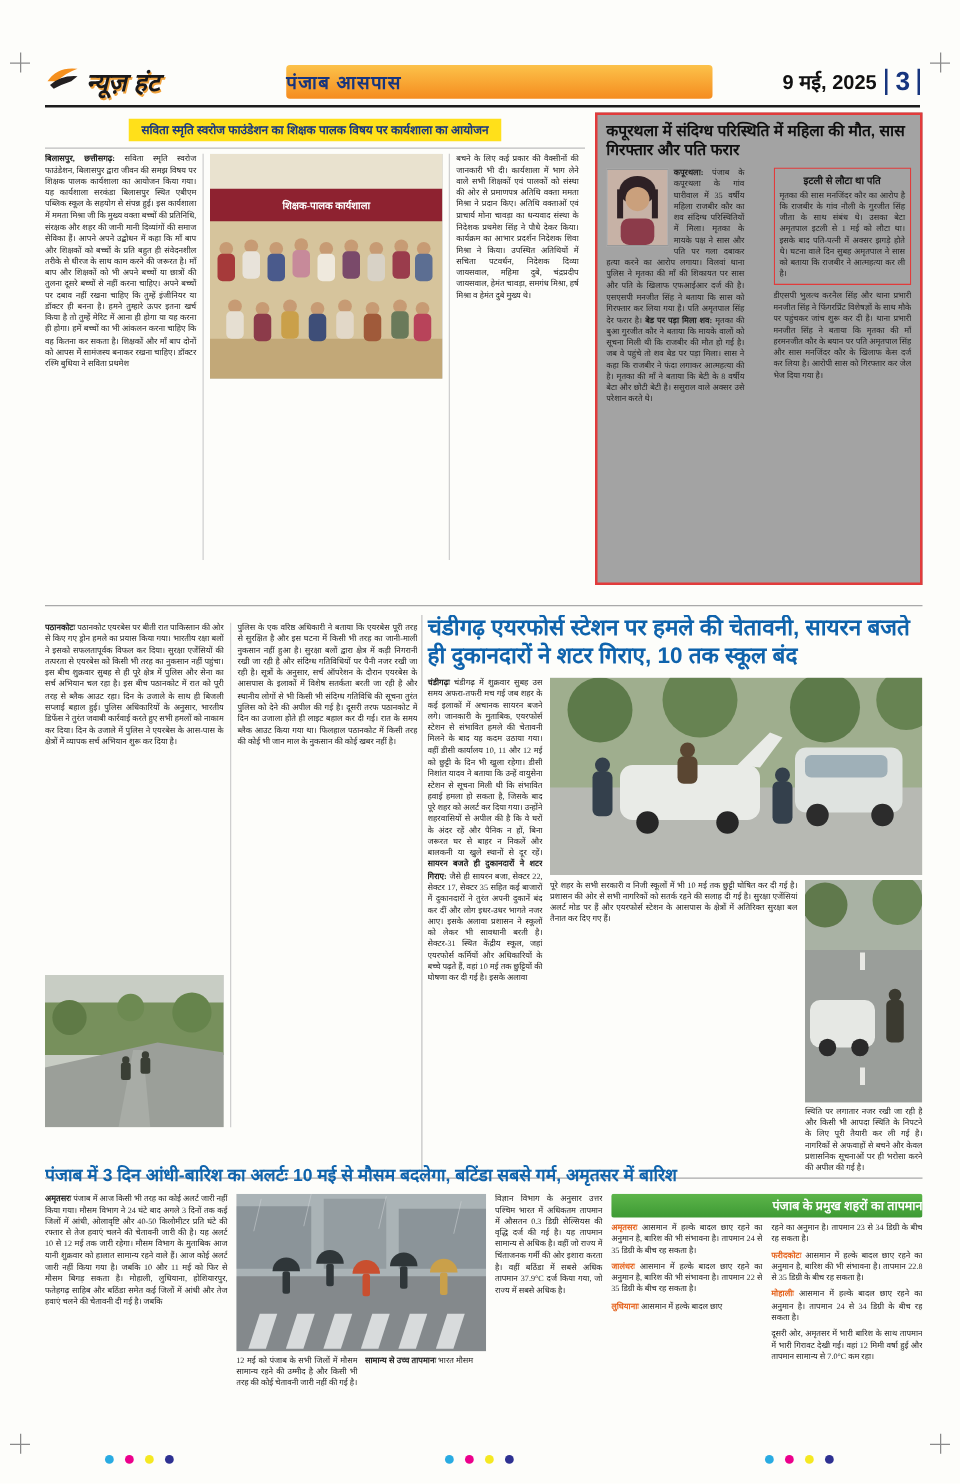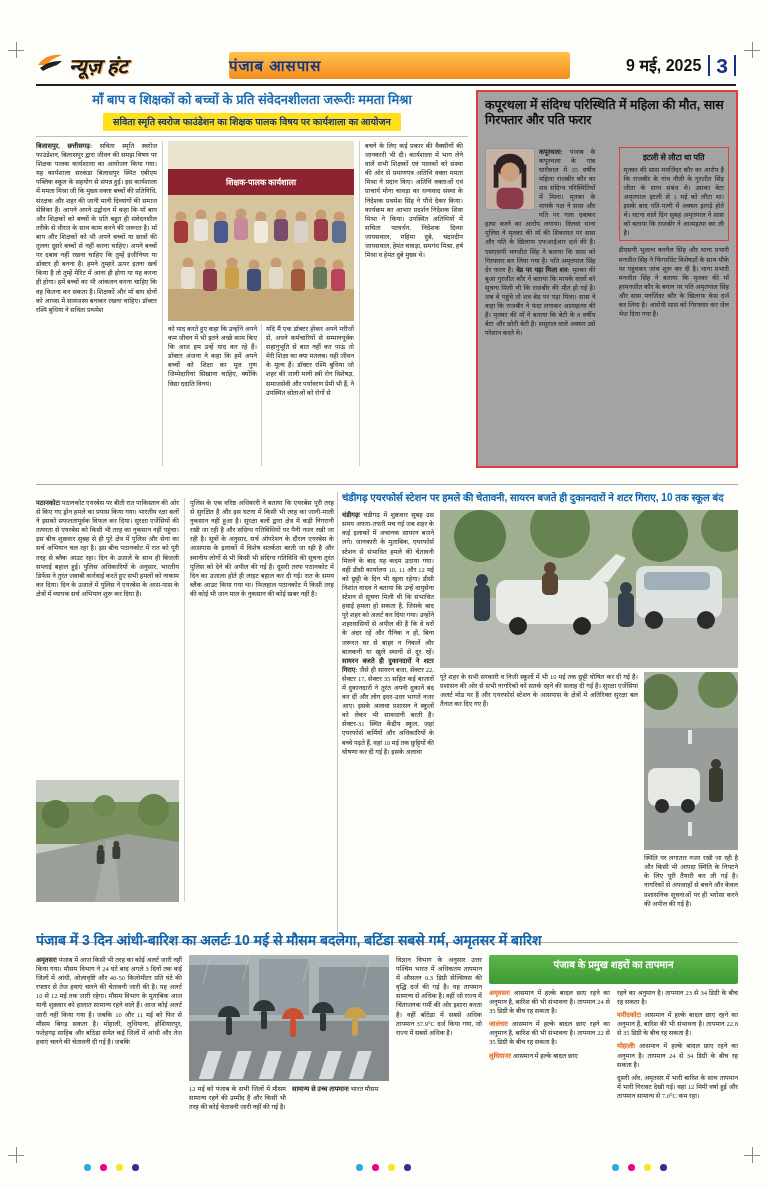--- a/index.html
+++ b/index.html
@@ -30,48 +30,48 @@
   .dl { font-weight:bold; }
   .hdiv { position:absolute; left:36px; width:702px; height:1px; background:#a9a9a9; }
   .vdiv { position:absolute; width:1px; background:#c4c4c4; }
 
   
   .top-story { position:absolute; left:36px; top:90px; width:432px; height:378px; }
   .ts-head { color:#1b6cb5; font-size:13px; font-weight:bold; text-align:center; font-family:"Liberation Sans",sans-serif; white-space:nowrap; overflow:hidden; }
   .ts-sub { margin:5px auto 5px; width:fit-content; max-width:100%; background:#ffe01a; color:#17357e; font-weight:bold; font-size:9.5px; padding:2px 10px 3px; font-family:"Liberation Sans",sans-serif; white-space:nowrap; overflow:hidden; }
   .ts-body { display:flex; height:330px; border-top:1px solid #bdbdbd; padding-top:4px; overflow:hidden; }
   .ts-col1 { width:126px; padding-right:5px; overflow:hidden; }
-  .ts-mid { width:198px; padding:0 5px; border-left:1px solid #cfcfcf; border-right:1px solid #cfcfcf; display:flex; flex-direction:column; overflow:hidden; }
+  .ts-mid { width:198px; padding:0 5px; border-left:1px solid #cfcfcf; border-right:1px solid #cfcfcf; display:flex; flex-direction:row; overflow:hidden; }
   .ts-photo { height:180px; flex:none; }
   .ts-midcols { flex:1; display:flex; margin-top:3px; overflow:hidden; }
   .ts-col2 { width:50%; padding-right:4px; overflow:hidden; }
   .ts-col3 { width:50%; padding-left:4px; border-left:1px solid #cfcfcf; overflow:hidden; }
   .ts-col4 { width:103px; padding-left:5px; overflow:hidden; }
 
   
   .kap { position:absolute; left:476px; top:90px; width:262px; height:378px; border:2px solid #e23b3b; padding:6px 7px; background:#a3a3a3; overflow:hidden; }
   .kap-head { font-size:12.5px; font-weight:bold; line-height:1.22; font-family:"Liberation Sans",sans-serif; color:#101010; }
-  .kap-body { margin-top:18px; display:flex; gap:23px; height:300px; overflow:hidden; }
+  .kap-body { margin-top:5px; display:flex; gap:23px; height:300px; overflow:hidden; }
   .kap-col { width:50%; overflow:hidden; }
   .kap-photo { float:left; width:50px; height:62px; margin:1px 4px 2px 0; border:1px solid #999; }
   .kap-inner { border:1.5px solid #e23b3b; padding:4px 4px 3px; margin-bottom:4px; }
   .kap-inner-title { text-align:center; font-weight:bold; font-size:8px; font-family:"Liberation Sans",sans-serif; margin-bottom:2px; color:#151515; }
 
   
   .pk { position:absolute; left:36px; top:492px; width:298px; height:446px; overflow:hidden; }
   .pk-head { font-size:14.5px; font-weight:bold; line-height:1.2; font-family:"Liberation Sans",sans-serif; color:#121212; }
   .pk-body { display:flex; margin-top:6px; height:404px; overflow:hidden; }
   .pk-left { width:148px; padding-right:5px; display:flex; flex-direction:column; overflow:hidden; }
   .pk-left-text { flex:1; overflow:hidden; }
   .pk-photo { height:122px; flex:none; margin-top:3px; }
   .pk-right { width:150px; padding-left:5px; border-left:1px solid #cfcfcf; overflow:hidden; }
 
   
   .ch { position:absolute; left:342px; top:492px; width:396px; height:450px; overflow:hidden; }
-  .ch-head { color:#0f63ac; font-size:10px; font-weight:bold; line-height:1.22; font-family:"Liberation Sans",sans-serif; }
+  .ch-head { color:#0f63ac; font-size:18px; font-weight:bold; line-height:1.22; font-family:"Liberation Sans",sans-serif; }
   .ch-body { display:flex; gap:6px; margin-top:6px; height:404px; overflow:hidden; }
   .ch-col1 { width:92px; overflow:hidden; }
   .ch-right { flex:1; display:flex; flex-direction:column; overflow:hidden; }
   .ch-photo1 { height:158px; flex:none; }
   .ch-lower { display:flex; gap:6px; margin-top:4px; flex:1; overflow:hidden; }
   .ch-lower-text { flex:1; overflow:hidden; }
   .ch-photo2wrap { width:94px; display:flex; flex-direction:column; overflow:hidden; }
   .ch-photo2 { height:178px; flex:none; }
   .ch-cap { margin-top:3px; overflow:hidden; }
   .run-title { font-weight:bold; font-family:"Liberation Sans",sans-serif; }
@@ -80,21 +80,21 @@
   .wx { position:absolute; left:36px; top:930px; width:702px; height:206px; overflow:hidden; }
   .wx-head { color:#0f63ac; font-size:14px; font-weight:bold; font-family:"Liberation Sans",sans-serif; white-space:nowrap; overflow:hidden; }
   .wx-body { display:flex; gap:7px; margin-top:6px; height:180px; overflow:hidden; }
   .wx-col1 { width:146px; overflow:hidden; }
   .wx-mid { width:200px; display:flex; flex-direction:column; overflow:hidden; }
   .wx-photo { height:126px; flex:none; }
   .wx-caps { display:flex; gap:6px; margin-top:3px; flex:1; overflow:hidden; }
   .wx-cap { width:50%; overflow:hidden; }
   .wx-col3 { width:86px; overflow:hidden; }
   .wx-table { flex:1; overflow:hidden; }
-  .wx-table-title { background:linear-gradient(180deg,#5db54a,#3d9a34); color:#ffffff; font-weight:bold; font-size:10px; text-align:center; padding:2px 0 13px; font-family:"Liberation Sans",sans-serif; border-radius:2px; }
+  .wx-table-title { background:linear-gradient(180deg,#5db54a,#3d9a34); color:#ffffff; font-weight:bold; font-size:10px; text-align:right; padding:2px 0 3px; font-family:"Liberation Sans",sans-serif; border-radius:2px; }
   .wx-table-cols { display:flex; gap:7px; margin-top:4px; overflow:hidden; }
   .wx-tcol { width:50%; overflow:hidden; }
   .wx-entry { margin-bottom:4px; }
   .city { color:#e4611b; font-weight:bold; font-family:"Liberation Sans",sans-serif; }
 
   .photo { position:relative; overflow:hidden; background:#c9c9c9; }
   .photo svg { display:block; width:100%; height:100%; }
 </style>
 </head>
 <body>
@@ -118,21 +118,20 @@
     </div>
     <div class="edition-bar">पंजाब आसपास</div>
     <div class="dateblock">
       <span class="date-text">9 मई, 2025</span>
       <span class="page-num">3</span>
     </div>
   </div>
   <div class="rule-top"></div>
 
   <section class="top-story">
-    <div class="ts-head">माँ बाप व शिक्षकों को बच्चों के प्रति संवेदनशीलता जरूरीः ममता मिश्रा</div>
     <div class="ts-sub">सविता स्मृति स्वरोज फाउंडेशन का शिक्षक पालक विषय पर कार्यशाला का आयोजन</div>
     <div class="ts-body">
       <div class="ts-col1 body-txt">
         <b class="dl">बिलासपुर, छत्तीसगढ़:</b>
         <span>सविता स्मृति स्वरोज फाउंडेशन, बिलासपुर द्वारा जीवन की समझ विषय पर शिक्षक पालक कार्यशाला का आयोजन किया गया। यह कार्यशाला सरकंडा बिलासपुर स्थित एबीएम पब्लिक स्कूल के सहयोग से संपन्न हुई। इस कार्यशाला में ममता मिश्रा जी कि मुख्य वक्ता बच्चों की प्रतिनिधि, संरक्षक और शहर की जानी मानी दिव्यांगों की समाज सेविका हैं। आपने अपने उद्बोधन में कहा कि माँ बाप और शिक्षकों को बच्चों के प्रति बहुत ही संवेदनशील तरीके से धीरज के साथ काम करने की जरूरत है। माँ बाप और शिक्षकों को भी अपने बच्चों या छात्रों की तुलना दूसरे बच्चों से नहीं करना चाहिए। अपने बच्चों पर दबाव नहीं रखना चाहिए कि तुम्हें इंजीनियर या डॉक्टर ही बनना है। हमने तुम्हारे ऊपर इतना खर्च किया है तो तुम्हें मेरिट में आना ही होगा या यह करना ही होगा। हमें बच्चों का भी आंकलन करना चाहिए कि वह कितना कर सकता है। शिक्षकों और माँ बाप दोनों को आपस में सामंजस्य बनाकर रखना चाहिए। डॉक्टर रश्मि बुधिया ने सविता प्रथमेश</span>
       </div>
       <div class="ts-mid">
         <div class="photo ts-photo">
           <svg viewBox="0 0 186 180" preserveAspectRatio="none">
             <defs>

